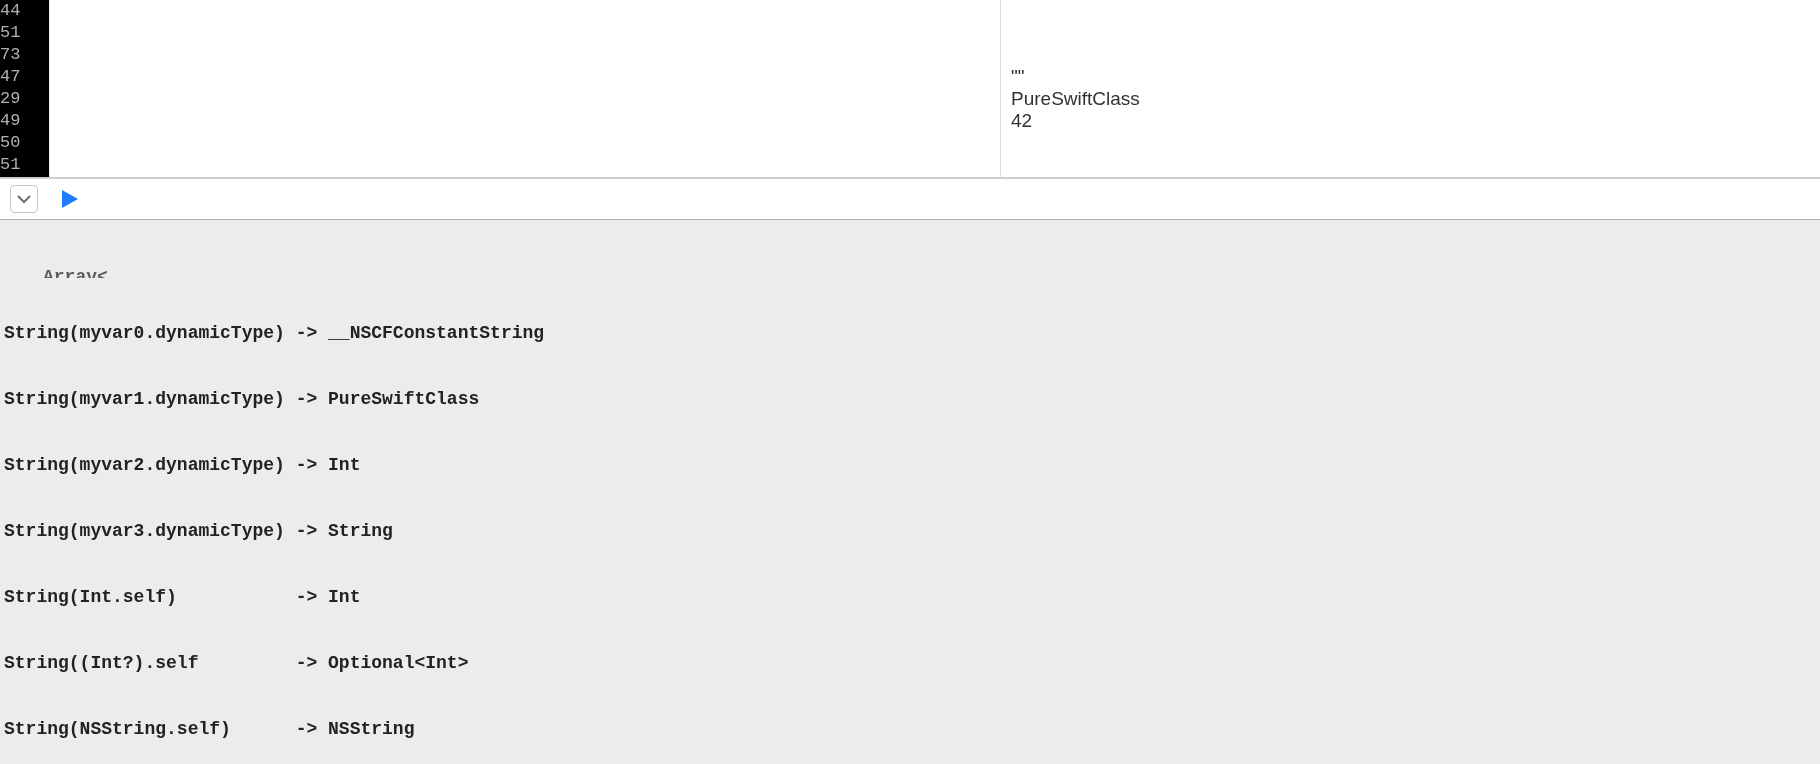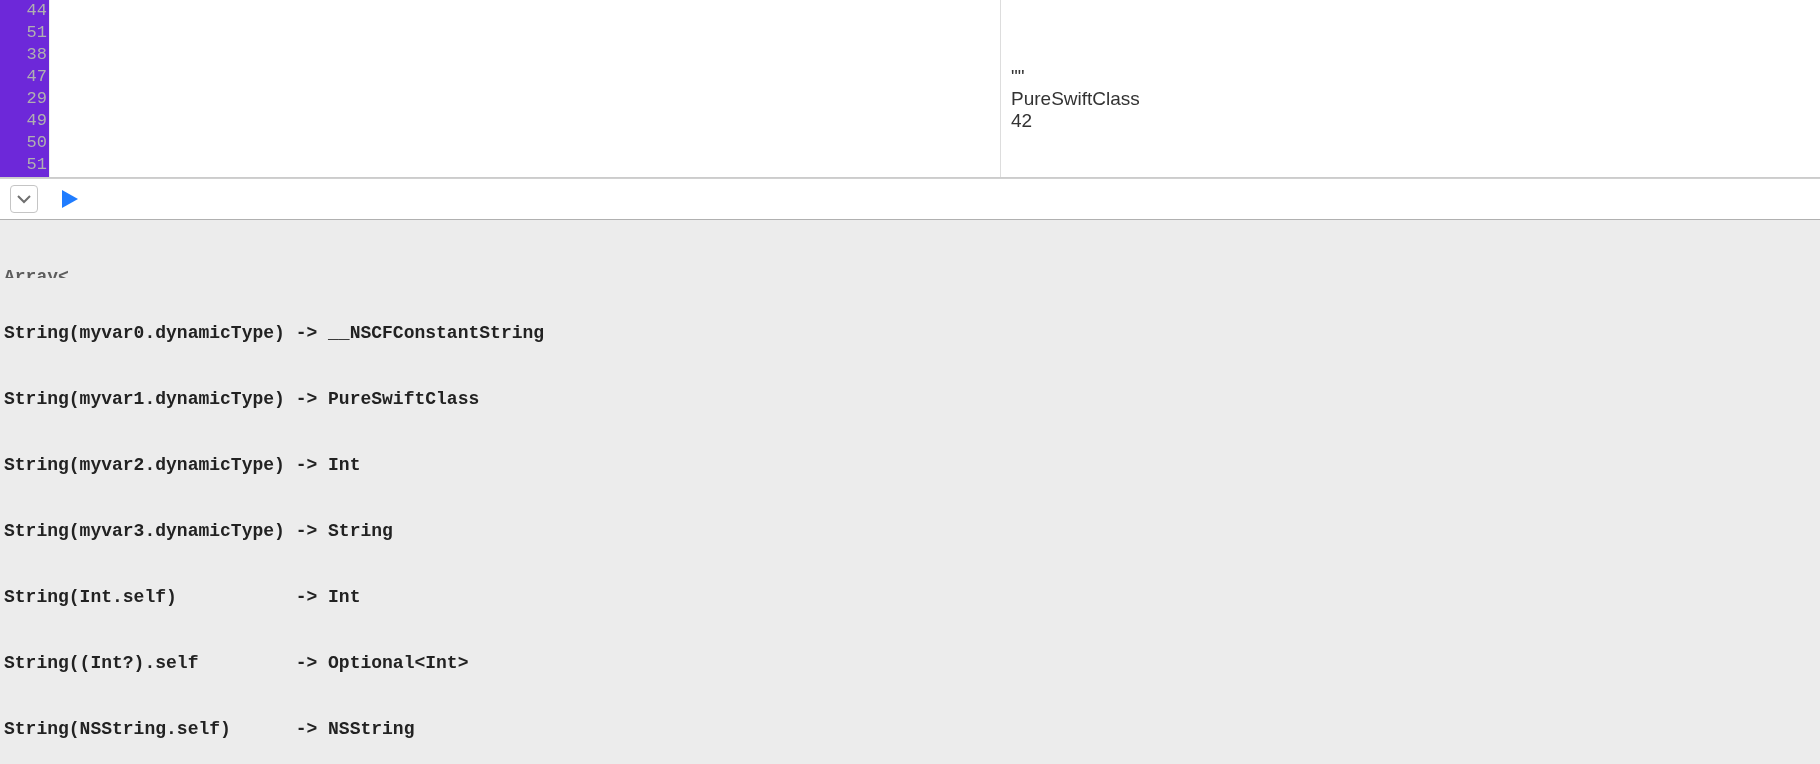--- a/index.html
+++ b/index.html
@@ -15,24 +15,24 @@
 }
 .top-area {
   display: flex;
   flex: 1;
   min-height: 0;
   border-bottom: 1px solid #ccc;
   background: #fff;
 }
 .gutter {
   width: 50px;
-  background: #6d28d9;
+  background: #000000;
   color: #b0b0b0;
-  text-align: right;
-  padding-right: 2px;
+  text-align: left;
+  padding-right: 10px;
   font-size: 17px;
   line-height: 22px;
   user-select: none;
   border-right: 1px solid #eee;
 }
 .gutter div { height: 22px; }
 .code-area {
   flex: 0 0 950px;
   padding-left: 14px;
   line-height: 22px;
@@ -75,30 +75,30 @@
   background: #ececec;
   font-size: 18px;
   line-height: 22px;
   font-weight: bold;
   white-space: pre;
   padding: 2px 4px;
   font-family: Menlo, Monaco, "Courier New", monospace;
   color: #222;
 }
 .console .cline { height: 22px; }
-.console .truncated { overflow: hidden; height: 12px; font-weight: bold; opacity: 0.7; }
+.console .truncated { overflow: hidden; height: 12px; font-weight: bold; opacity: 0.7; margin-left: 39px; }
 </style>
 </head>
 <body>
 
 <div class="top-area">
   <div class="gutter">
     <div>44</div>
     <div>51</div>
-    <div>38</div>
+    <div>73</div>
     <div>47</div>
     <div>29</div>
     <div>49</div>
     <div>50</div>
     <div>51</div>
     <div>52</div>
     <div>53</div>
     <div>54</div>
     <div>55</div>
     <div>56</div>

